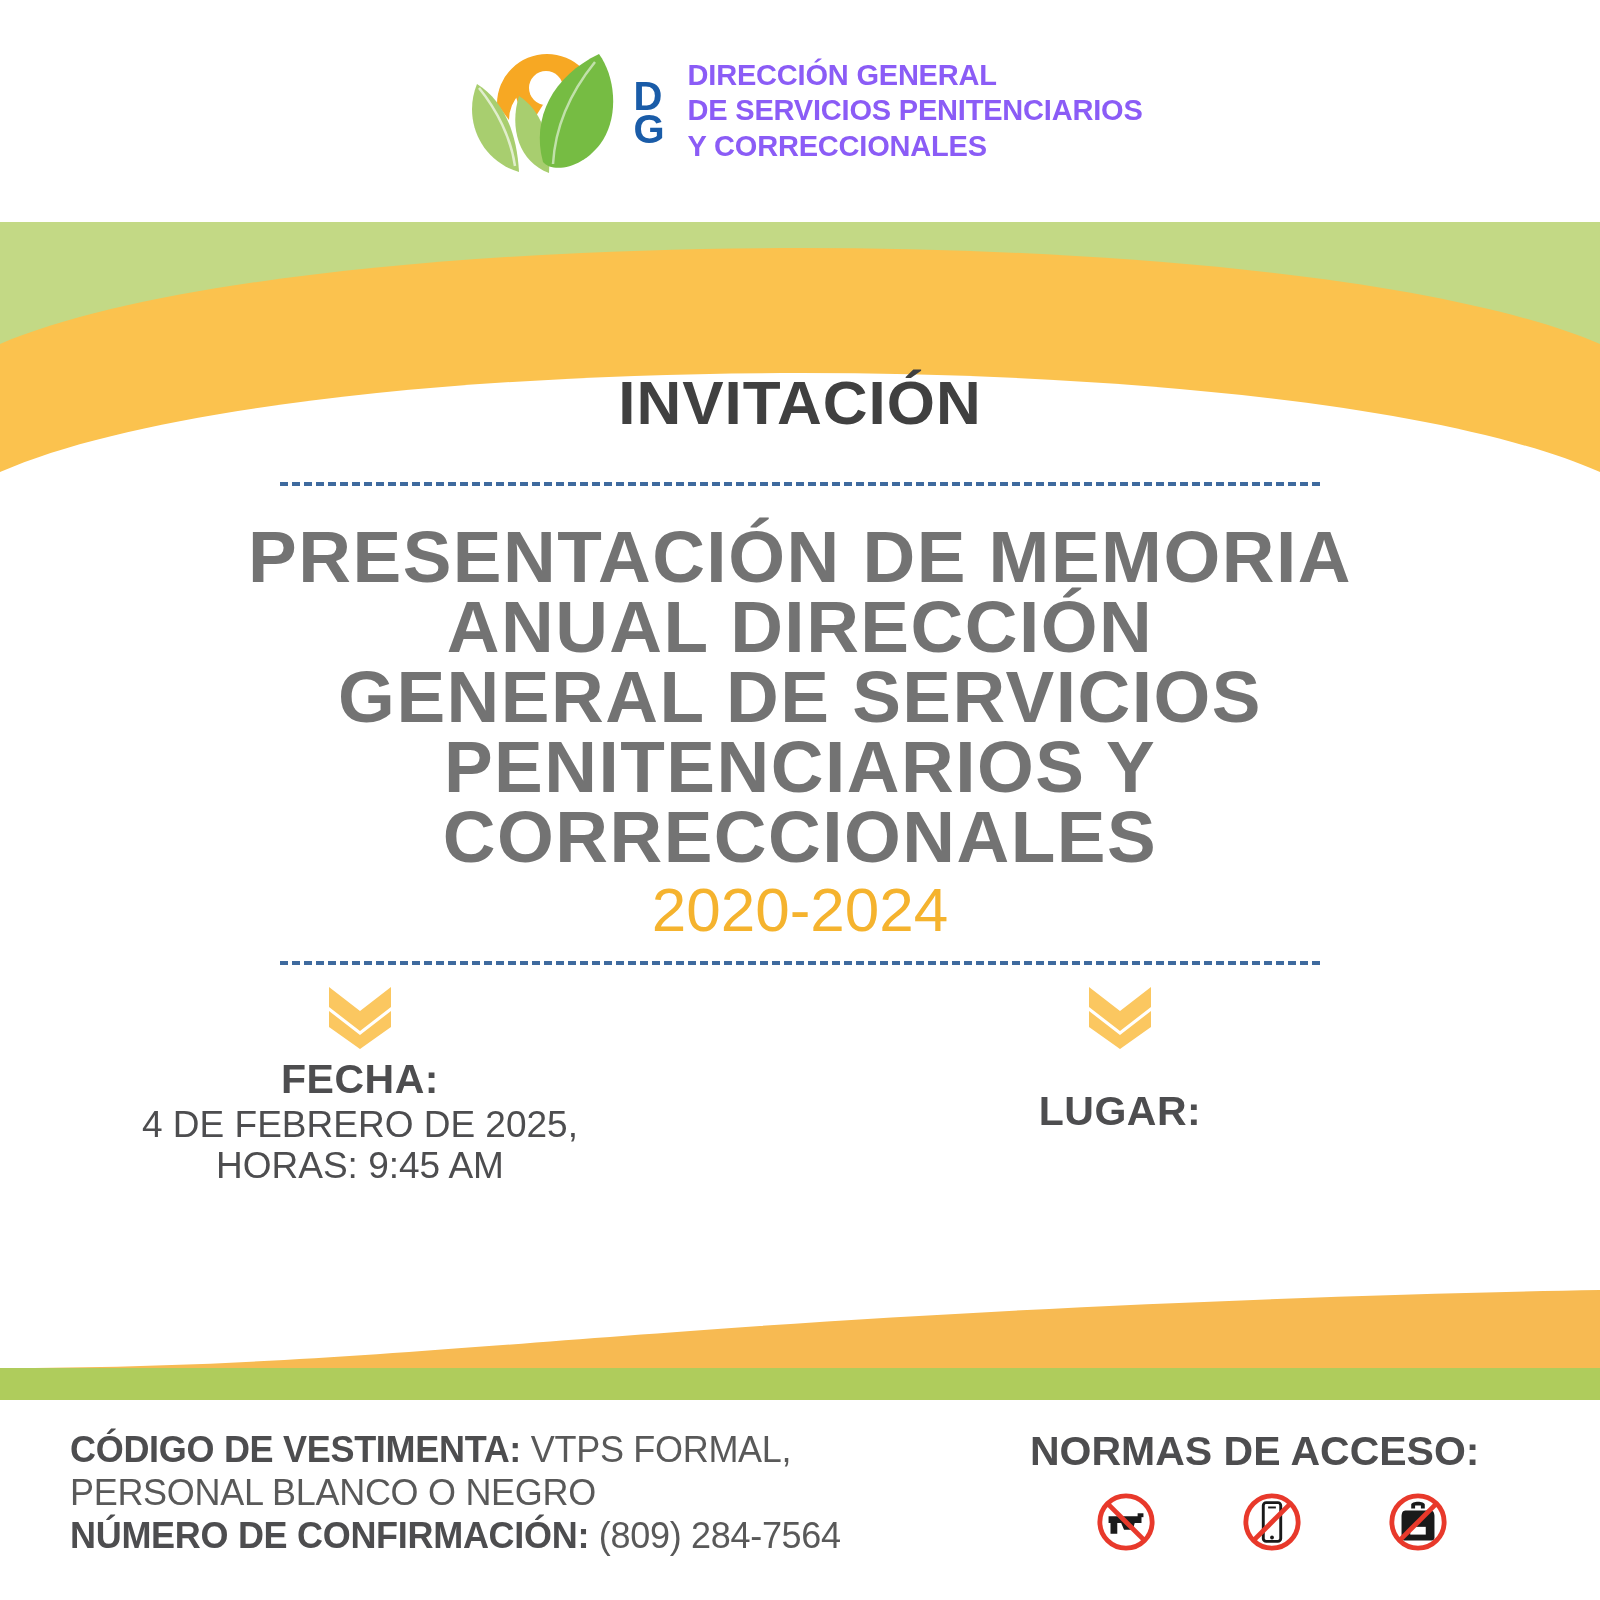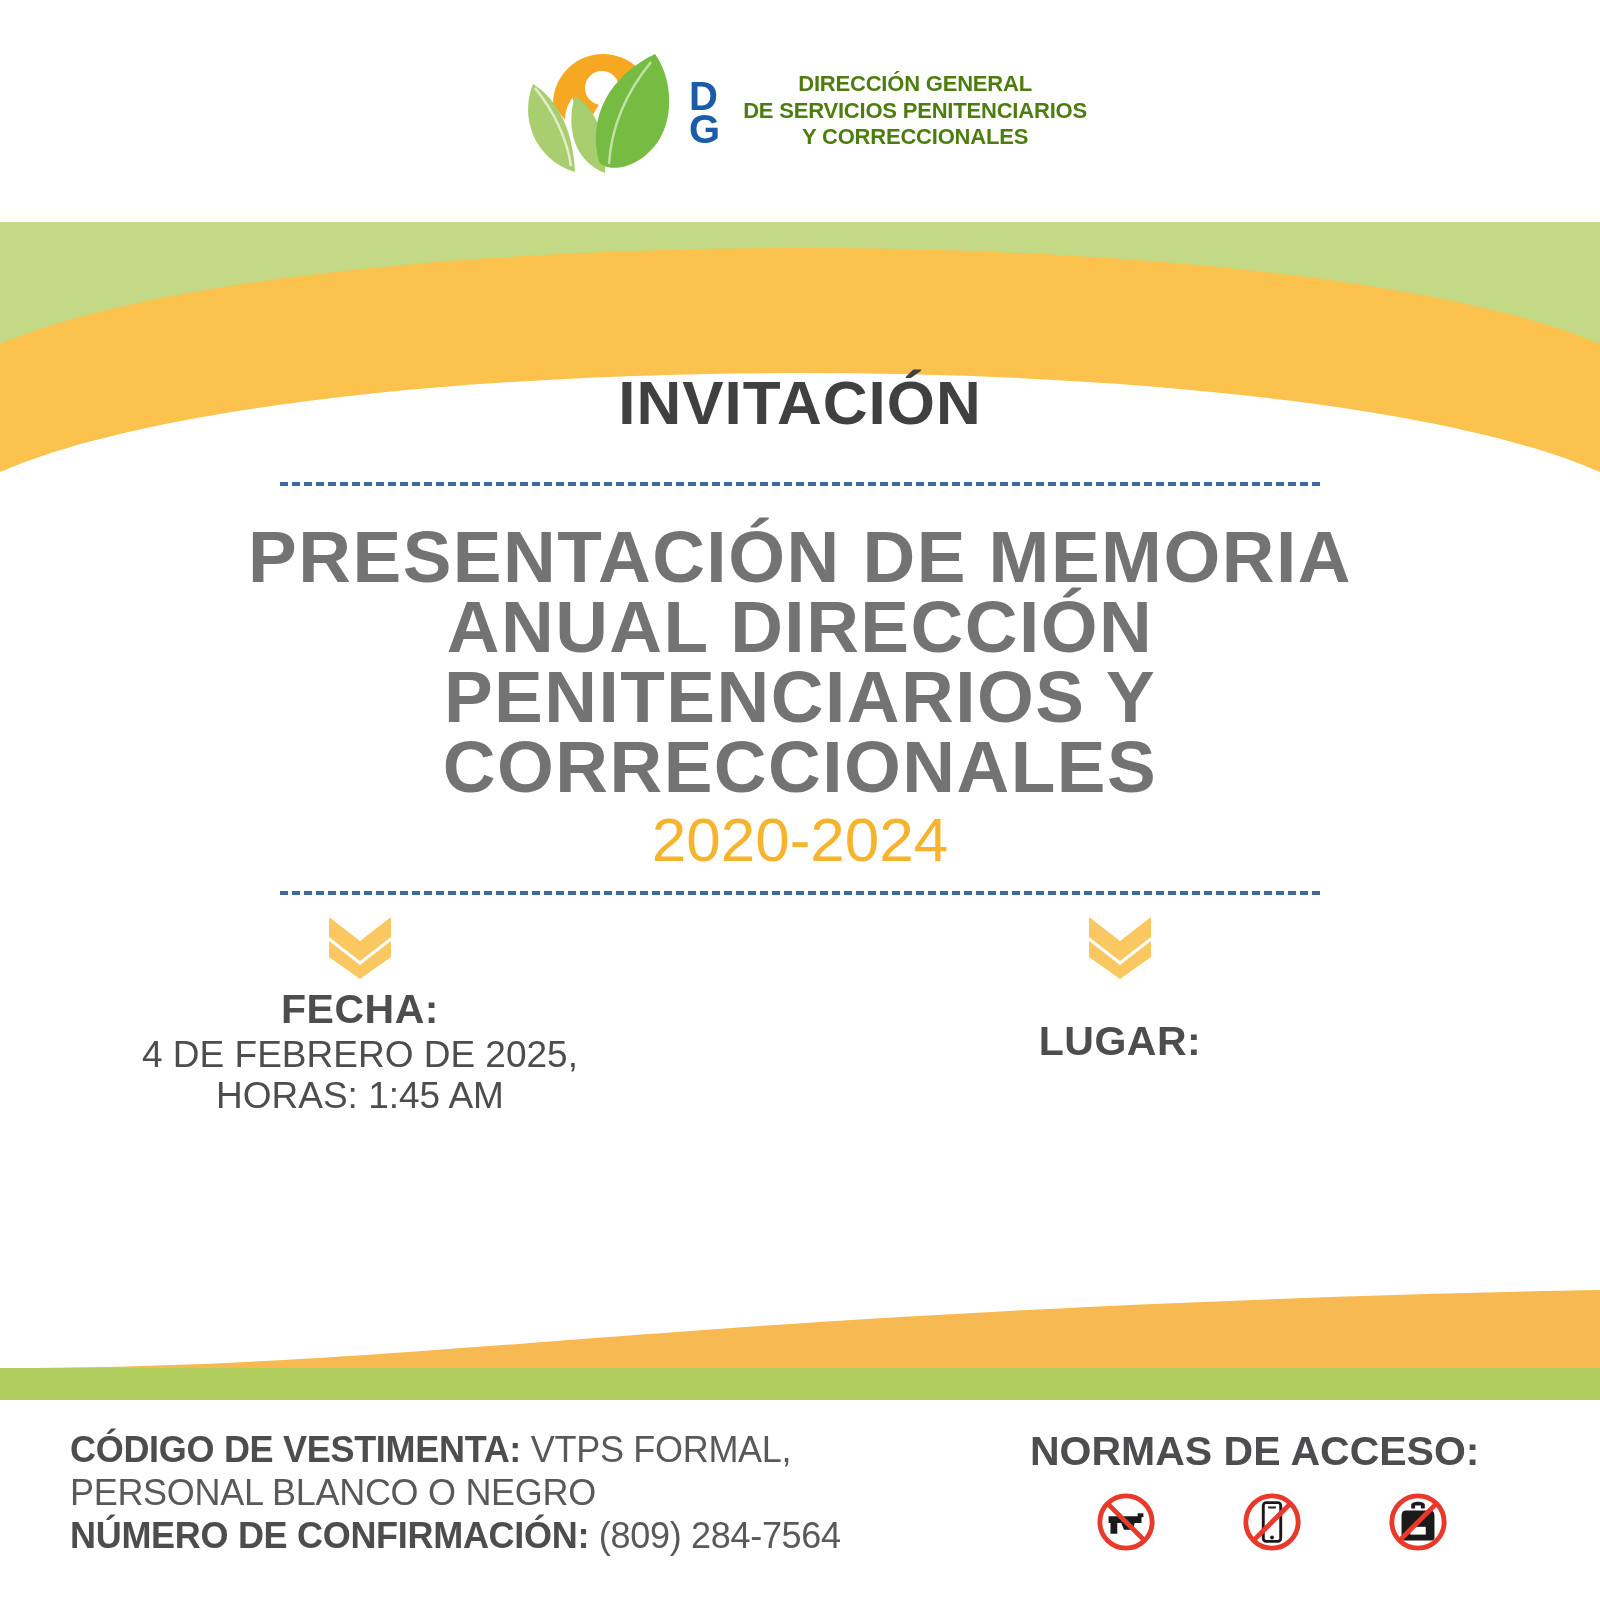--- a/index.html
+++ b/index.html
@@ -23,22 +23,22 @@
   .dg-stack{
     display:flex; flex-direction:column; justify-content:center;
     line-height:0.82; color:#1A5CA8; font-weight:bold;
     font-size:40px; letter-spacing:-1px; margin-right:2px; padding-top:4px;
   }
   .spc-big{
     color:#1A5CA8; font-weight:bold; font-size:84px;
     letter-spacing:-3px; line-height:0.85;
   }
   .org-lines{
-    margin-left:22px; color:#4d7c0f; font-weight:bold;
-    font-size:22px; line-height:1.22; letter-spacing:-0.2px;text-align:center;
+    margin-left:22px; color:#8b5cf6; font-weight:bold;
+    font-size:29px; line-height:1.22; letter-spacing:-0.2px;
   }
 
   
   .top-wave{ position:absolute; top:222px; left:0; width:1600px; height:250px; z-index:1; }
 
   
   .content{
     position:absolute; top:222px; left:0; width:1600px; height:1160px;
     z-index:3; padding-top:150px; text-align:center;
   }
@@ -149,39 +149,40 @@
 
 <div class="content">
 
   <div class="invitacion">INVITACIÓN</div>
 
   <div class="divider"></div>
 
   <div class="main-title">
     <div>PRESENTACIÓN DE MEMORIA</div>
     <div>ANUAL DIRECCIÓN</div>
+    <div>GENERAL DE SERVICIOS</div>
     <div>PENITENCIARIOS Y</div>
     <div>CORRECCIONALES</div>
   </div>
 
   <div class="years">2020-2024</div>
 
   <div class="divider lower"></div>
 
   <div class="info-row">
 
     <div class="info-col date">
       <svg class="chev" viewBox="0 0 70 66">
         <path d="M4 2 L35 26 L66 2 L66 22 L35 46 L4 22 Z" fill="#FBC760"></path>
         <path d="M4 26 L35 50 L66 26 L66 42 L35 64 L4 42 Z" fill="#FBC760"></path>
       </svg>
       <div class="info-heading">FECHA:</div>
       <div class="info-body">
         <div>4 DE FEBRERO DE 2025,</div>
-        <div>HORAS: 1:45 AM</div>
+        <div>HORAS: 9:45 AM</div>
       </div>
     </div>
 
     <div class="info-col place">
       <svg class="chev" viewBox="0 0 70 66">
         <path d="M4 2 L35 26 L66 2 L66 22 L35 46 L4 22 Z" fill="#FBC760"></path>
         <path d="M4 26 L35 50 L66 26 L66 42 L35 64 L4 42 Z" fill="#FBC760"></path>
       </svg>
       <div class="info-heading">LUGAR:</div>
     </div>

